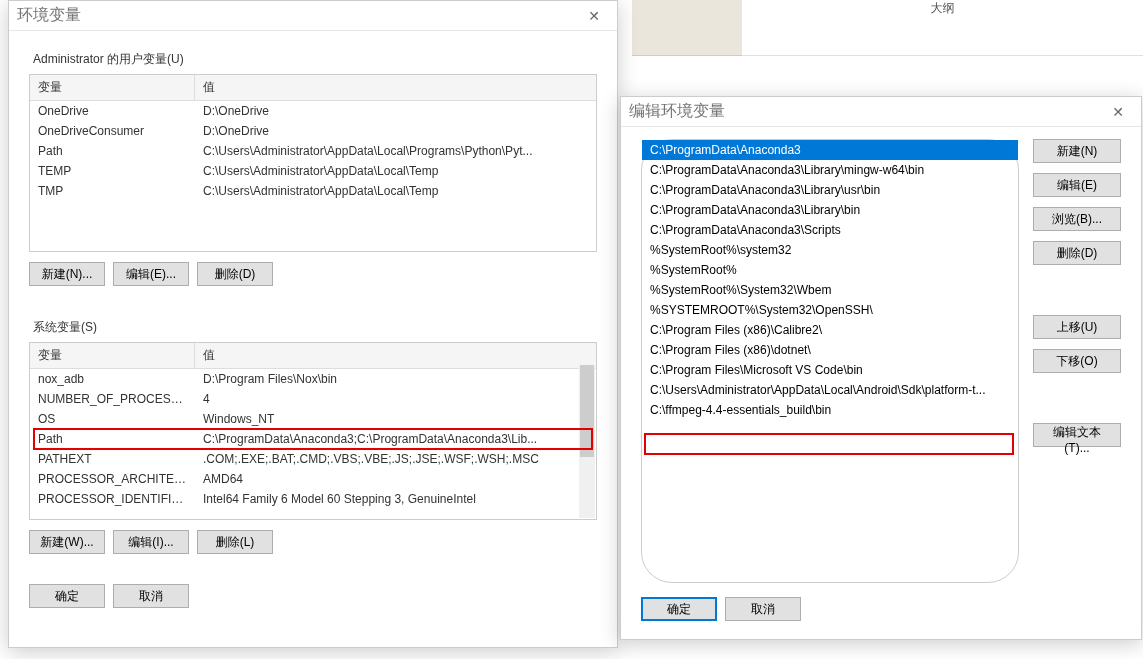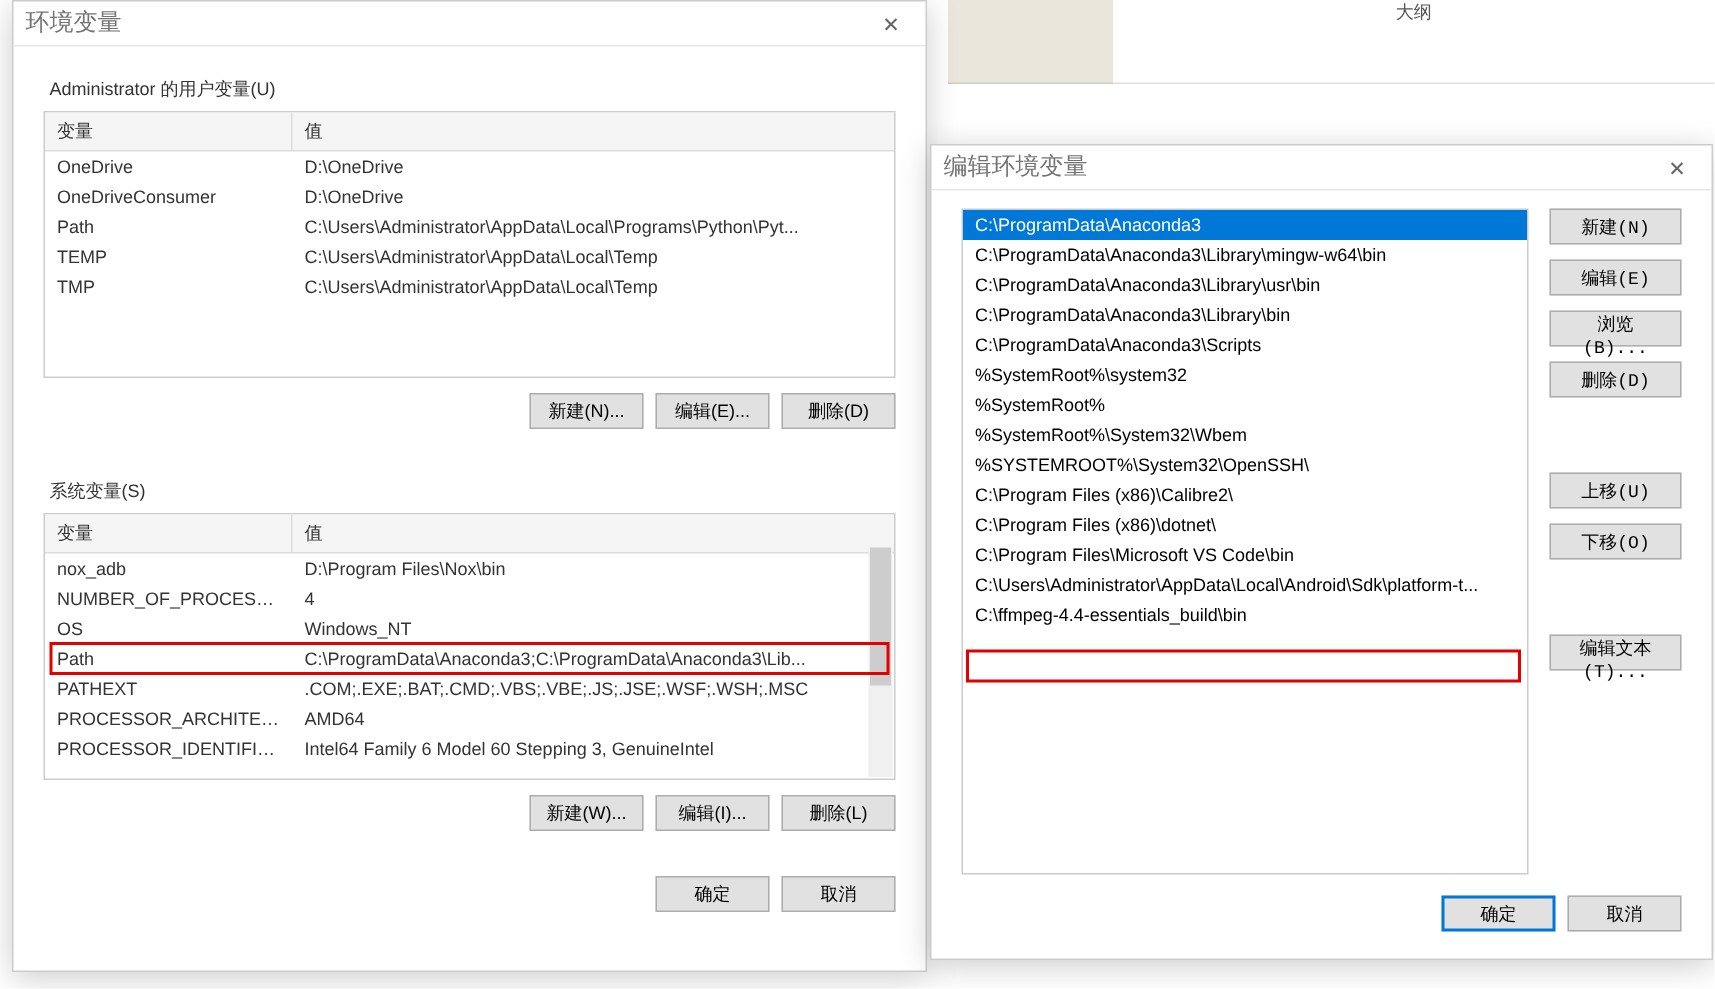--- a/index.html
+++ b/index.html
@@ -17,37 +17,37 @@
 .grid-header { display: flex; background: #f5f5f5; border-bottom: 1px solid #ddd; }
 .grid-header .cell { padding: 4px 8px; font-size: 12px; color: #333; border-right: 1px solid #ddd; }
 .grid-header .cell:last-child { border-right: none; }
 .grid-body { overflow-y: auto; }
 .grid-row { display: flex; }
 .grid-row .cell { padding: 3px 8px; font-size: 12px; color: #333; white-space: nowrap; overflow: hidden; text-overflow: ellipsis; }
 
 .col-var { width: 165px; }
 .col-val { flex: 1; }
 
-.button-row { display: flex; justify-content: flex-end; gap: 8px; margin-top: 10px; }
+.button-row { display: flex; gap: 8px; margin-top: 10px; }
 .btn { min-width: 76px; height: 24px; padding: 0 10px; background: #e1e1e1; border: 1px solid #adadad; font-size: 12px; cursor: pointer; }
 .btn-primary { border: 2px solid #0078d7; }
 
 .highlight-box { position: absolute; border: 2px solid #e50000; pointer-events: none; }
 
 .scrollbar { position: absolute; right: 1px; top: 22px; bottom: 1px; width: 16px; background: #f0f0f0; }
 .scrollbar .thumb { position: absolute; left: 1px; right: 1px; top: 0; height: 60%; background: #cdcdcd; }
 
 
 .listbox { border: 1px solid #ccc; background: #fff; }
 .list-item { padding: 3px 8px; font-size: 12px; white-space: nowrap; overflow: hidden; text-overflow: ellipsis; }
 .list-item.selected { background: #0078d7; color: #fff; }
 
 .right-layout { display: flex; gap: 14px; }
 .right-buttons { display: flex; flex-direction: column; gap: 10px; }
-.right-buttons .btn { width: 88px; font-family: Liberation Mono, monospace; }
+.right-buttons .btn { width: 88px; }
 .spacer { height: 30px; }
 
 .bg-panel { position: absolute; left: 632px; top: 0; width: 110px; height: 56px; background: #eae6dc; border-bottom: 1px solid #ccc; }
 .bg-header { position: absolute; left: 742px; top: 0; right: 0; height: 56px; background: #fff; border-bottom: 1px solid #e0e0e0; display: flex; align-items: flex-start; justify-content: center; color: #555; font-size: 13px; }
 </style>
 </head>
 <body>
 
 <div class="bg-panel"></div>
 <div class="bg-header">
@@ -156,21 +156,21 @@
 </div>
 
 <div class="dialog" style="left:620px; top:56px; width:522px; height:544px;margin-top:40px;">
   <div class="title-bar">
     <span class="title-text">编辑环境变量</span>
     <span class="close-btn">✕</span>
   </div>
   <div class="dialog-body">
 
     <div class="right-layout">
-      <div class="listbox" style="flex:1; height:444px; position:relative;">
+      <div class="listbox" style="flex:1; height:444px; position:relative;border-radius:31px;">
         <div id="path-list">
             <div class="list-item selected">C:\ProgramData\Anaconda3</div>
             <div class="list-item">C:\ProgramData\Anaconda3\Library\mingw-w64\bin</div>
             <div class="list-item">C:\ProgramData\Anaconda3\Library\usr\bin</div>
             <div class="list-item">C:\ProgramData\Anaconda3\Library\bin</div>
             <div class="list-item">C:\ProgramData\Anaconda3\Scripts</div>
             <div class="list-item">%SystemRoot%\system32</div>
             <div class="list-item">%SystemRoot%</div>
             <div class="list-item">%SystemRoot%\System32\Wbem</div>
             <div class="list-item">%SYSTEMROOT%\System32\OpenSSH\</div>

